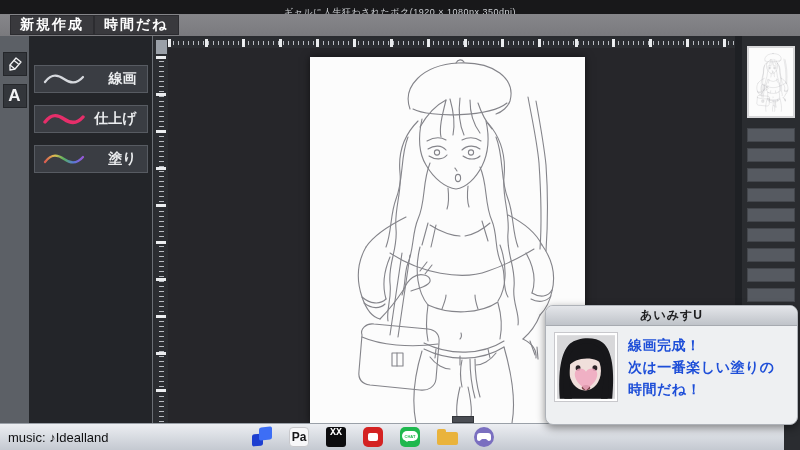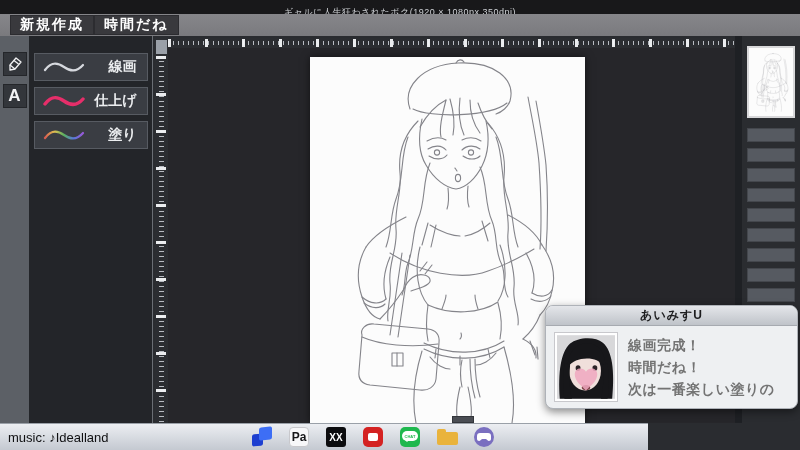--- a/index.html
+++ b/index.html
@@ -21,21 +21,21 @@
   
   .toolstrip { position:absolute; left:0; top:36px; width:29px; height:387px; background:#5c6066; }
   .tool-btn { width:24px; height:24px; margin:4px auto 8px auto; background:#33363b; border:1px solid #24262a;
     display:flex; align-items:center; justify-content:center; color:#f2f2f4; }
   .tool-btn:first-child { margin-top:16px; }
   .tool-btn .a-glyph { font-size:17px; font-weight:bold; }
 
   
   .layers { position:absolute; left:29px; top:36px; width:124px; height:387px; background:#232529;
     border-right:1px solid #6a6e74; padding-top:17px; }
-  .layer-row { width:114px; height:28px; margin:0 auto 6px auto; background:#3a3d43; border:1px solid #575b62;
+  .layer-row { width:114px; height:28px; margin:12px auto 6px auto; background:#3a3d43; border:1px solid #575b62;
     display:flex; align-items:center; justify-content:space-between; padding:0 10px 0 7px; }
   .layer-row .label { color:#eceef0; font-size:14px; font-weight:bold; }
 
   
   .v-ruler { position:absolute; left:155px; top:38px; width:13px; height:385px; background:#2b2d31; }
   .v-ruler .corner { position:absolute; left:1px; top:2px; width:11px; height:14px; background:#9aa0a8; }
   .v-ruler .minor { position:absolute; top:18px; bottom:0; left:4px; width:5px;
     background:repeating-linear-gradient(180deg,#b8bcc2 0,#b8bcc2 1px,transparent 1px,transparent 5px); }
   .v-ruler .major { position:absolute; top:18px; bottom:0; left:1px; width:10px;
     background:repeating-linear-gradient(180deg,#f4f6f8 0,#f4f6f8 3px,transparent 3px,transparent 37px); opacity:.95; }
@@ -53,45 +53,45 @@
   .hscroll-thumb { position:absolute; left:284px; bottom:0; width:22px; height:7px; background:#4a4d53; border:1px solid #33363b; }
 
   
   .rightbar { position:absolute; left:735px; top:36px; width:7px; height:387px; background:#1e2024; }
   .right-panel { position:absolute; left:742px; top:36px; width:58px; height:387px; background:#2a2c30; overflow:hidden; }
   .thumb { margin:10px auto 10px auto; width:48px; height:72px; background:#fcfcfc; border:2px solid #d8d8da; }
   .thumb svg { display:block; width:44px; height:68px; }
   .slot { width:48px; height:14px; margin:0 auto 6px auto; background:#565a61; border:1px solid #44474d; }
 
   
-  .dialog { position:absolute; left:545px; top:305px; width:253px; height:104px; background:#eef0f2;
+  .dialog { position:absolute; left:545px; top:305px; width:253px; height:120px; background:#eef0f2;
     border:1px solid #aeb2b8; border-radius:8px; box-shadow:0 3px 8px rgba(0,0,0,.45); overflow:hidden; z-index:5; }
   .dialog-header { height:20px; background:linear-gradient(#e4e6ea,#bfc3c9); border-bottom:1px solid #a6aab0;
     display:flex; align-items:center; justify-content:center; }
   .dialog-header span { font-size:12px; font-weight:bold; color:#1c1c1e; letter-spacing:1px; }
   .dialog-body { display:flex; padding:6px 8px; gap:10px; }
   .avatar-frame { width:64px; height:70px; background:#fff; border:1px solid #c8c8cc; padding:2px; flex:none; }
   .avatar-frame svg { display:block; width:58px; height:64px; }
   .dialog-text { padding-top:2px; }
-  .dialog-text div { font-size:14px; font-weight:bold; color:#737373; line-height:22px; letter-spacing:.5px; }
-
-  
-  .taskbar { position:absolute; left:0; top:423px; width:648px; height:27px;
+  .dialog-text div { font-size:14px; font-weight:bold; color:#1d4ed8; line-height:22px; letter-spacing:.5px; }
+
+  
+  .taskbar { position:absolute; left:0; top:423px; width:784px; height:27px;
     background:linear-gradient(#eceef2,#c4c9d1); border-top:1px solid #9aa0a8;
     display:flex; align-items:center; }
   .music { margin-left:8px; font-size:13px; color:#101012; }
   .music b { font-weight:normal; }
   .task-icons { position:absolute; left:252px; display:flex; align-items:center; gap:17px; }
   .t-icon { width:20px; height:20px; flex:none; position:relative; cursor:pointer; }
   .win-logo .pane1 { position:absolute; left:0; top:7px; width:11px; height:12px; background:#1d3fd0; border-radius:2px; transform:skewY(-6deg); }
   .win-logo .pane2 { position:absolute; left:7px; top:0; width:13px; height:13px; background:#3d6ef5; border-radius:2px; transform:skewY(-6deg); }
   .icon-pa { background:#f7f7f9; border-radius:4px; border:1px solid #c8c8cc; display:flex; align-items:center; justify-content:center;
     color:#17171a; font-size:12px; font-weight:bold; }
-  .icon-xx { background:#0c0c0e; border-radius:3px; display:flex; align-items:center; justify-content:center;
-    color:#fff; font-size:10px; font-weight:bold; }
+  .icon-xx { background:#0c0c0e; border-radius:3px; display:flex; justify-content:center;
+    color:#fff; font-size:10px; font-weight:bold;font-family:Liberation Mono, monospace; }
   .icon-tube { background:#d42222; border-radius:5px; }
   .icon-tube::after { content:""; position:absolute; left:5px; top:6px; width:10px; height:8px; background:#fff; border-radius:2px; }
   .icon-chat { background:#1fb84e; border-radius:5px; }
   .icon-chat .bubble { position:absolute; left:2px; top:4px; width:16px; height:10px; background:#fff; border-radius:5px;
     display:flex; align-items:center; justify-content:center; color:#1fb84e; font-size:4px; font-weight:bold; }
   .icon-chat .bubble::after { content:""; position:absolute; left:3px; bottom:-3px; border:2px solid transparent; border-top-color:#fff; }
   .icon-folder { background:transparent; }
   .icon-folder .body { position:absolute; left:0; top:5px; width:21px; height:13px; background:#e9b33c; border-radius:2px; }
   .icon-folder .tab { position:absolute; left:0; top:2px; width:9px; height:5px; background:#e9b33c; border-radius:2px 2px 0 0; }
   .icon-game { background:#7a6fc0; border-radius:50%; }
@@ -320,22 +320,22 @@
           <path d="M8,30 C6,48 6,60 8,68 L16,68 C13,56 13,42 14,32 Z" fill="#17171a"></path>
           <path d="M54,30 C56,48 56,60 54,68 L47,68 C50,56 50,42 49,32 Z" fill="#17171a"></path>
           <ellipse cx="22.5" cy="35" rx="2.6" ry="3" fill="#2a2226"></ellipse>
           <ellipse cx="40.5" cy="35" rx="2.6" ry="3" fill="#2a2226"></ellipse>
           <ellipse cx="31" cy="56" rx="4.5" ry="2.8" fill="#7a4046"></ellipse>
           <path d="M31,39 C28,34 19,34 19,42 C19,49 26,54 31,59 C36,54 43,49 43,42 C43,34 34,34 31,39 Z" opacity="0.85" fill="#f0a8bf"></path>
         </svg>
       </div>
       <div class="dialog-text">
         <div>線画完成！</div>
+        <div>次は一番楽しい塗りの</div>
         <div>時間だね！</div>
-        <div>次は一番楽しい塗りの</div>
       </div>
     </div>
   </div>
 
   <div class="taskbar">
     <div class="music">
       <span>music:</span>
       <b>♪Idealland</b>
     </div>
     <div class="task-icons">

